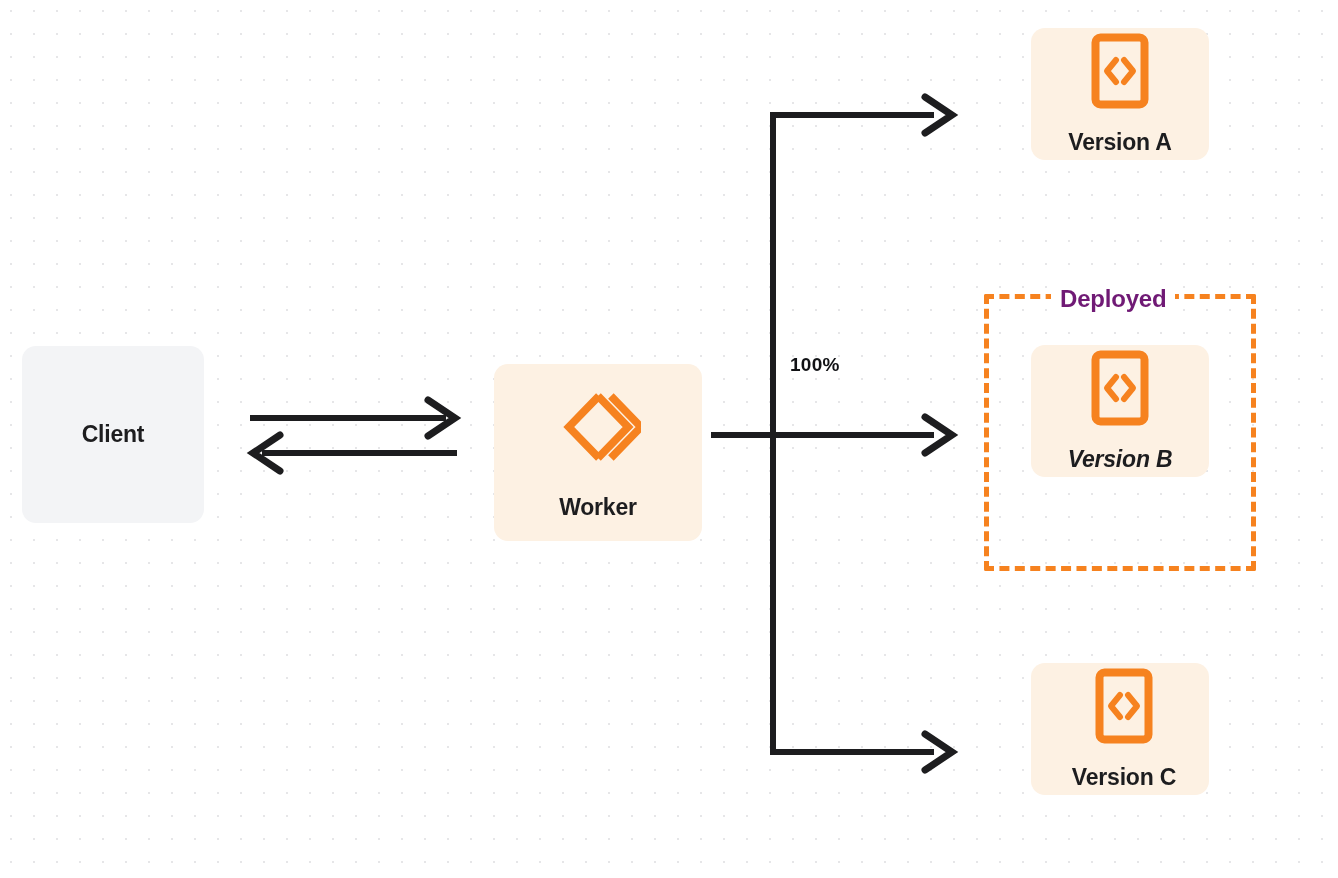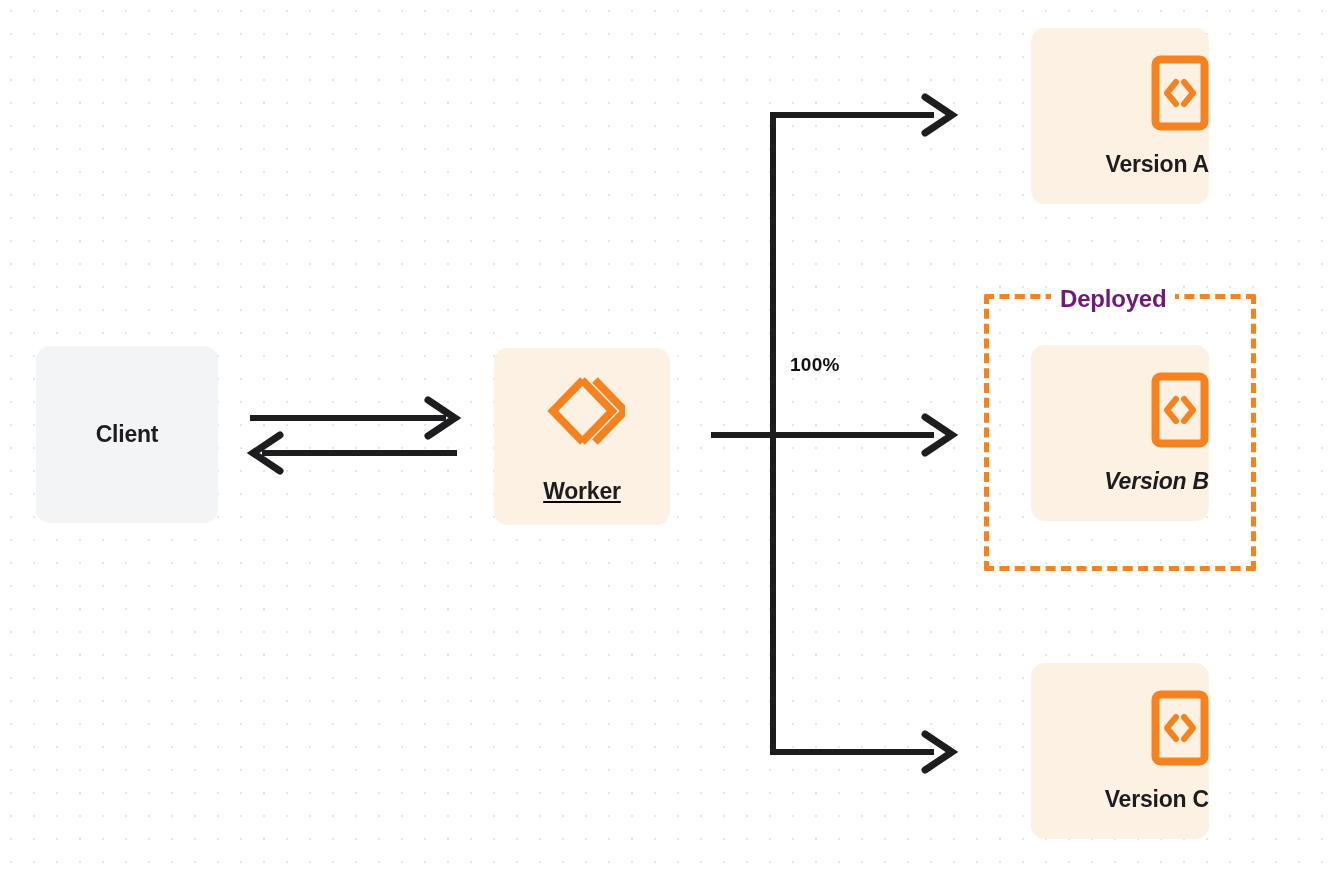--- a/index.html
+++ b/index.html
@@ -31,45 +31,43 @@
   }
   .node-label {
     font-weight: bold;
     color: #1d1d1f;
     letter-spacing: -0.2px;
     white-space: nowrap;
   }
 
   
   #client-node {
-    left: 36px;
+    left: 22px;
     top: 346px;
     width: 182px;
     height: 177px;
     background: #f3f4f6;
   }
   #client-node .node-label { font-size: 23px; }
 
   
   #worker-node {
     left: 494px;
-    top: 348px;
-    width: 176px;
+    top: 364px;
+    width: 208px;
     height: 177px;
     background: #fdf1e3;
-    text-decoration: underline;
   }
   #worker-node .node-label { font-size: 23px; margin-top: 20px; }
 
   
   .version-node {
     width: 178px;
-    height: 176px;
+    height: 132px;
     background: #fdf1e3;
-    align-items: flex-end;
   }
   .version-node .node-label { font-size: 23px; margin-top: 16px; }
   #version-a-node { left: 1031px; top: 28px; }
   #version-b-node { left: 1031px; top: 345px; font-style: italic; }
   #version-c-node { left: 1031px; top: 663px; padding-left: 8px; }
 
   
   #deployed-frame {
     position: absolute;
     left: 984px;

